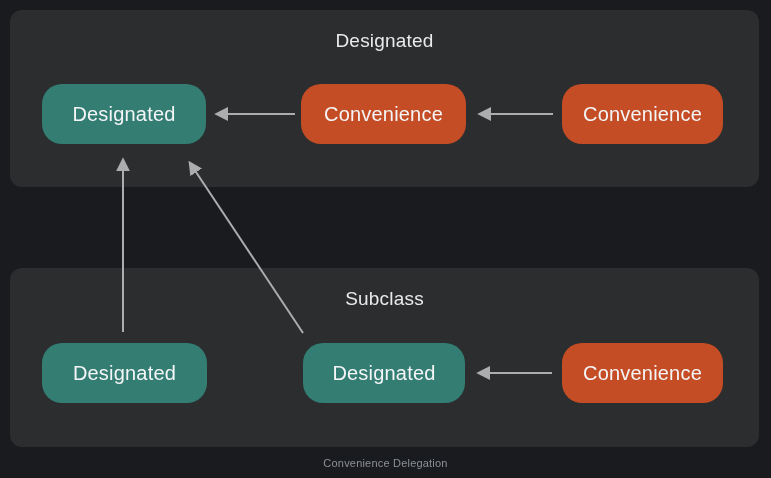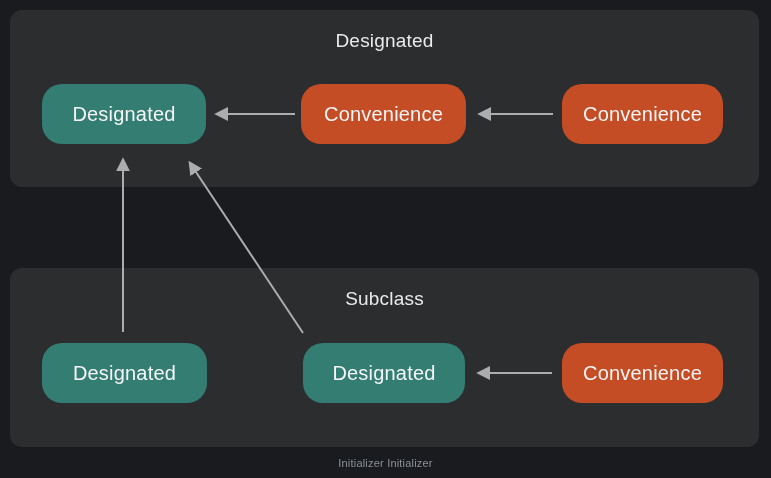--- a/index.html
+++ b/index.html
@@ -92,14 +92,14 @@
         <path d="M0 0 L10 5 L0 10 Z"></path>
       </marker>
     </defs>
   <line x1="295" y1="114" x2="217" y2="114" marker-end="url(#arrowhead)"></line>
       <line x1="553" y1="114" x2="480" y2="114" marker-end="url(#arrowhead)"></line>
       <line x1="552" y1="373" x2="479" y2="373" marker-end="url(#arrowhead)"></line>
       <line x1="123" y1="332" x2="123" y2="160" marker-end="url(#arrowhead)"></line>
       <line x1="303" y1="333" x2="190" y2="163" marker-end="url(#arrowhead)"></line>
     </svg>
 
-  <div class="caption">Initializer Initializer</div>
+  <div class="caption">Convenience Delegation</div>
 </div>
 
 </body></html>

